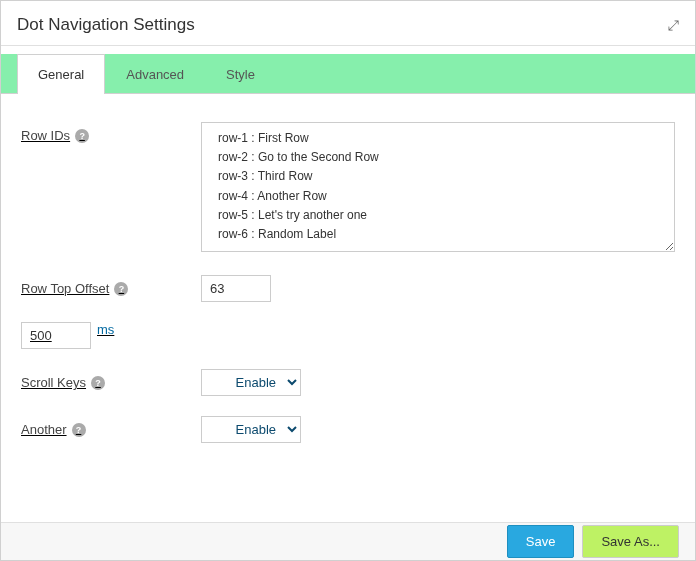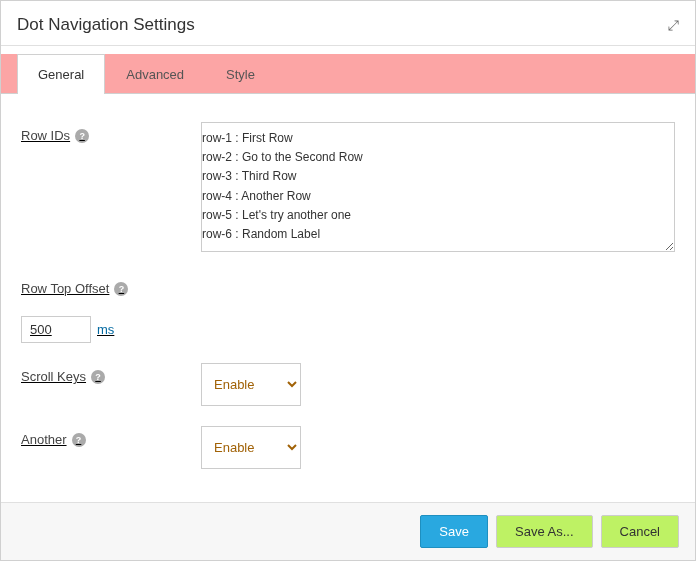--- a/index.html
+++ b/index.html
@@ -37,21 +37,21 @@
       color: #333;
     }
     .expand-icon {
       cursor: pointer;
       color: #666;
       font-size: 14px;
     }
     .tabs {
       display: flex;
       border-bottom: 1px solid #d0d0d0;
-      background: #fca5a5;
+      background: #86efac;
       padding: 0 16px;
     }
     .tab {
       padding: 12px 20px;
       cursor: pointer;
       color: #555;
       font-size: 13px;
       border: 1px solid transparent;
       border-bottom: none;
       margin-bottom: -1px;
@@ -99,55 +99,56 @@
       cursor: pointer;
       flex-shrink: 0;
     }
     .form-control {
       flex: 1;
     }
     textarea.row-ids {
       width: 100%;
       height: 130px;
       border: 1px solid #ccc;
-      padding: 6px 0;
+      padding: 6px 16px;
       font-size: 12px;
       color: #333;
       resize: vertical;
       font-family: Arial, sans-serif;
       line-height: 1.6;
     }
     input.small-input {
       width: 70px;
       border: 1px solid #ccc;
       padding: 5px 8px;
       font-size: 13px;
       color: #333;
     }
     .input-with-suffix {
       display: flex;
-      align-items: center;
+      align-items: flex-start;
       gap: 6px;
     }
     .input-suffix {
       color: #0369a1;
       font-size: 13px;
     }
     select.form-select {
       width: 100px;
       border: 1px solid #ccc;
-      padding: 12px 8px;
-      font-size: 13px;
-      background: #fff;
-      color: #a16207;
+      padding: 4px 8px;
+      font-size: 13px;
+      background: #fff;
+      color: #0c4a6e;
       appearance: auto;
+      text-align: right;
     }
     .dialog-footer {
       border-top: 1px solid #e0e0e0;
-      padding: 12px 16px;
+      padding: 2px 16px;
       display: flex;
       justify-content: flex-end;
       gap: 8px;
       background: #f7f7f7;
     }
     .btn {
       padding: 8px 18px;
       font-size: 13px;
       cursor: pointer;
       border-radius: 2px;
@@ -201,20 +202,23 @@
 row-5 : Let's try another one
 row-6 : Random Label</textarea>
       </div>
     </div>
 
     <div class="form-row">
       <div class="form-label">
         <span>Row Top Offset</span>
         <span class="help-icon">?</span>
       </div>
+      <div class="form-control">
+        <input type="text" class="small-input" value="63" style="">
+      </div>
     </div>
 
     <div class="form-row">
       <div class="form-control">
         <div class="input-with-suffix">
           <input type="text" class="small-input" value="500" style="">
           <span class="input-suffix">ms</span>
         </div>
       </div>
     </div>
@@ -243,16 +247,15 @@
           <option>Disable</option>
         </select>
       </div>
     </div>
 
   </div>
 
   <div class="dialog-footer">
     <button class="btn btn-primary">Save</button>
     <button class="btn btn-default">Save As...</button>
-    <button class="btn btn-default">Cancel</button>
   </div>
 
 </div>
 
 </body></html>

